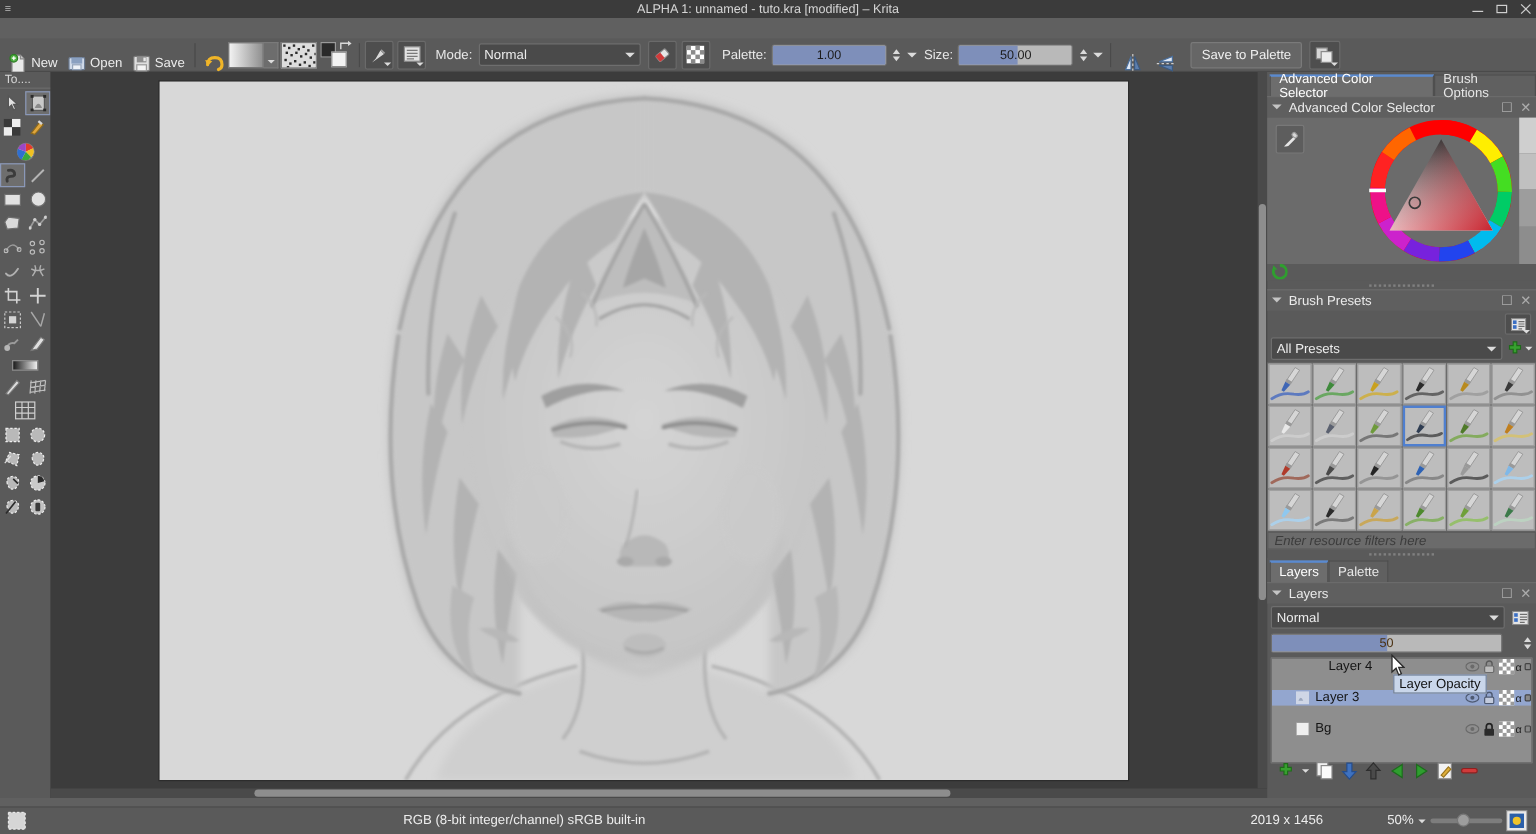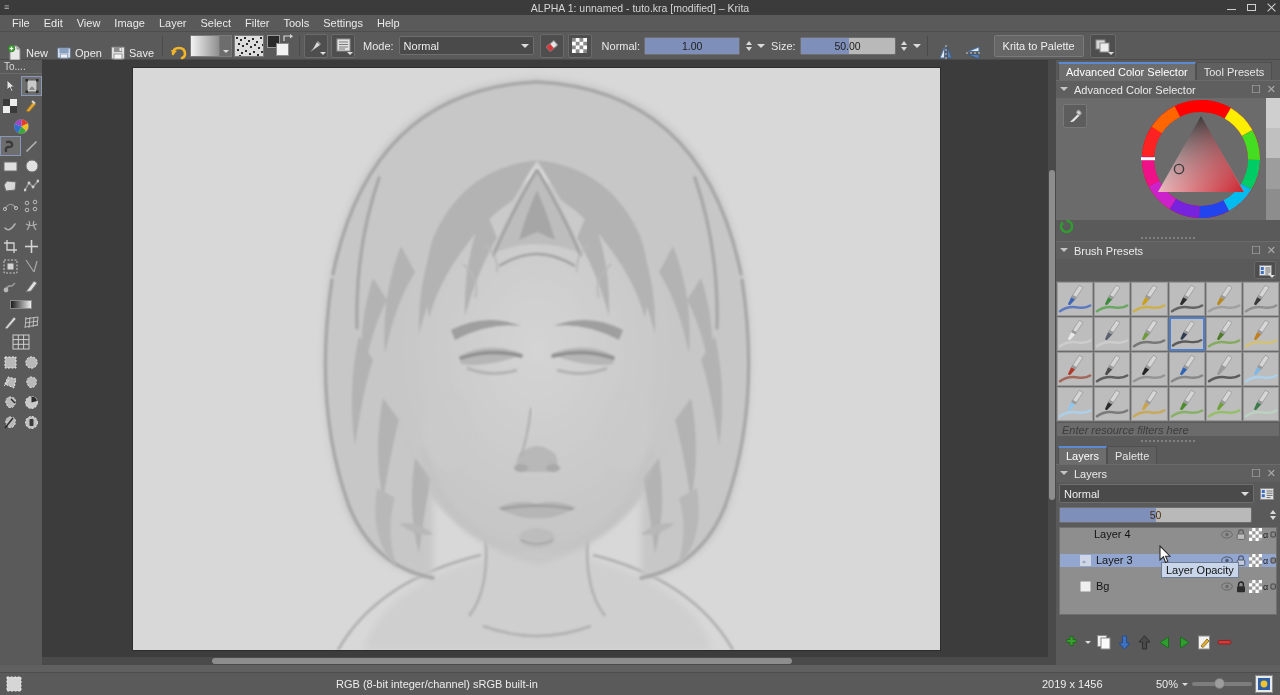--- a/index.html
+++ b/index.html
@@ -219,32 +219,20 @@
       <div class="tb-btn tb-max">
           <i></i>
         </div>
       <div class="tb-btn tb-close">
           <i></i>
           <i></i>
         </div>
     </div>
   </div>
 
-  <div class="menubar">
-    <div class="mi">File</div>
-    <div class="mi">Edit</div>
-    <div class="mi">View</div>
-    <div class="mi">Image</div>
-    <div class="mi">Layer</div>
-    <div class="mi">Select</div>
-    <div class="mi">Filter</div>
-    <div class="mi">Tools</div>
-    <div class="mi">Settings</div>
-    <div class="mi">Help</div>
-  </div>
 
   <div class="maintool">
 
     <div class="tb-item">
       <span class="ico">
         <svg width="16" height="16" viewBox="0 0 16 16">
           <path d="M3 1h7l3 3v11H3z" fill="#e9e9e9" stroke="#8a8a8a"></path>
           <path d="M10 1v3h3" fill="#c8c8c8" stroke="#8a8a8a"></path>
           <circle cx="4.5" cy="3.5" r="3.2" fill="#4caf3f" stroke="#2d7a24"></circle>
           <path d="M4.5 1.8v3.4M2.8 3.5h3.4" stroke="#fff" stroke-width="1.1"></path>
@@ -384,21 +372,21 @@
             <rect x="11.25" y="3.75" width="3.75" height="3.75"></rect>
           <rect x="0" y="7.5" width="3.75" height="3.75"></rect>
             <rect x="7.5" y="7.5" width="3.75" height="3.75"></rect>
           <rect x="3.75" y="11.25" width="3.75" height="3.75"></rect>
             <rect x="11.25" y="11.25" width="3.75" height="3.75"></rect>
         </g>
       </svg>
     </div>
 
     <div style="display:flex;align-items:center;gap:4px;margin-left:10px;">
-      <span class="lbl">Normal:</span>
+      <span class="lbl">Palette:</span>
       <div class="slider" style="width:96px;text-align:center;">
         <div class="fill" id="op-fill" style="width: 100%;"></div>
         <div class="val">1.00</div>
       </div>
       <div class="spin">
           <i class="up"></i>
           <i class="dn"></i>
         </div>
       <span class="carat"></span>
     </div>
@@ -427,21 +415,21 @@
     </div>
     <div class="tb-item" style="padding:0 5px;">
       <svg width="18" height="18" viewBox="0 0 18 18">
         <path d="M1 9h16" stroke="#cfcfcf" stroke-width="1" stroke-dasharray="2 2"></path>
         <path d="M3 7.5 L14 3 L14 7.5 Z" fill="#dfe8f5" stroke="#4a6f9d"></path>
         <path d="M3 10.5 L14 15 L14 10.5 Z" fill="#5d7fae" stroke="#3c5a80"></path>
       </svg>
     </div>
 
     <div class="btn-flat" style="margin-left:6px;">
-      <span>Krita to Palette</span>
+      <span>Save to Palette</span>
     </div>
 
     <div class="btn-sunken" style="width:26px;height:24px;margin-left:6px;position:relative;">
       <svg width="16" height="16" viewBox="0 0 16 16">
         <rect x="1" y="2" width="9" height="9" fill="#d6d6d6" stroke="#8b8b8b"></rect>
         <rect x="5" y="5" width="9" height="9" fill="#ececec" stroke="#8b8b8b"></rect>
       </svg>
       <span class="carat sm" style="position:absolute;right:1px;bottom:2px;"></span>
     </div>
   </div>
@@ -843,21 +831,21 @@
       <div class="thumb"></div>
     </div>
 
   <div class="dock">
 
     <div class="tabrow">
       <div class="tab active">
         <span>Advanced Color Selector</span>
       </div>
       <div class="tab">
-        <span>Tool Presets</span>
+        <span>Brush Options</span>
       </div>
     </div>
 
     <div class="dockhdr">
       <span class="collapse">
           <i></i>
         </span>
       <span>Advanced Color Selector</span>
       <span class="hicons">
         <span>☐</span>
@@ -963,20 +951,32 @@
           <rect x="1.8" y="2" width="3" height="3" fill="#3b6fc4"></rect>
           <rect x="1.8" y="6" width="3" height="3" fill="#3b6fc4"></rect>
           <g stroke="#6f6f6f">
               <path d="M6.4 3h5M6.4 5h5M6.4 7h5M6.4 9h3"></path>
             </g>
         </svg>
         <span class="carat sm" style="position:absolute;right:0;bottom:0;"></span>
       </div>
     </div>
 
+    <div style="display:flex;align-items:center;gap:3px;padding:0 3px 2px 3px;">
+      <div class="combo" style="flex:1;">
+        <span>All Presets</span>
+        <span class="carat"></span>
+      </div>
+      <div style="width:22px;height:19px;display:flex;align-items:center;justify-content:center;cursor:pointer;">
+        <svg width="16" height="16" viewBox="0 0 16 16">
+          <path d="M6.4 1.5h3.2v3.3h3.3v3.2H9.6v3.3H6.4V8H3.1V4.8h3.3z" fill="#37a02f" stroke="#1e6b19"></path>
+        </svg>
+        <span class="carat sm" style="margin-left:1px;"></span>
+      </div>
+    </div>
 
     <div class="presetgridwrap">
       <div class="presetgrid" id="preset-grid">
           <div class="pcell" title="b_Basic-1"><svg width="100%" height="100%" viewBox="0 0 34 34" preserveAspectRatio="none">
               <rect width="34" height="34" fill="#bdbdbd"></rect>
               <path d="M2 30 Q10 24 20 26 Q28 27 32 24" fill="none" stroke="#4c6fc0" stroke-width="2.6" stroke-linecap="round" opacity="0.85"></path>
               <g transform="rotate(32 17 14)">
                 <rect x="14.4" y="2" width="4.4" height="13" fill="#d6d6d6" stroke="#8e8e8e" stroke-width="0.6"></rect>
                 <rect x="14" y="14" width="5.2" height="3" fill="#9a9a9a"></rect>
                 <path d="M14.2 17 L19 17 L17.8 25 L15.4 25 Z" fill="#3f66b5"></path>
@@ -1257,21 +1257,21 @@
       </div>
       <div class="spin">
           <i class="up"></i>
           <i class="dn"></i>
         </div>
     </div>
 
     <div class="layerlist">
 
       <div class="layerrow" style="top:0;">
-        <span class="lname" style="left:34px;">Layer 4</span>
+        <span class="lname" style="left:47px;">Layer 4</span>
         <div class="lrowicons">
           <div>
             <svg width="12" height="9" viewBox="0 0 12 9">
                 <ellipse cx="6" cy="4.5" rx="5.4" ry="3.6" fill="none" stroke="#6a6a6a"></ellipse>
                 <circle cx="6" cy="4.5" r="1.7" fill="#6a6a6a"></circle>
               </svg>
           </div>
           <div>
             <svg width="10" height="11" viewBox="0 0 10 11">
                 <path d="M2.6 5V3.2a2.4 2.4 0 0 1 4.8 0V5" fill="none" stroke="#5a5a5a" stroke-width="1.2"></path>

